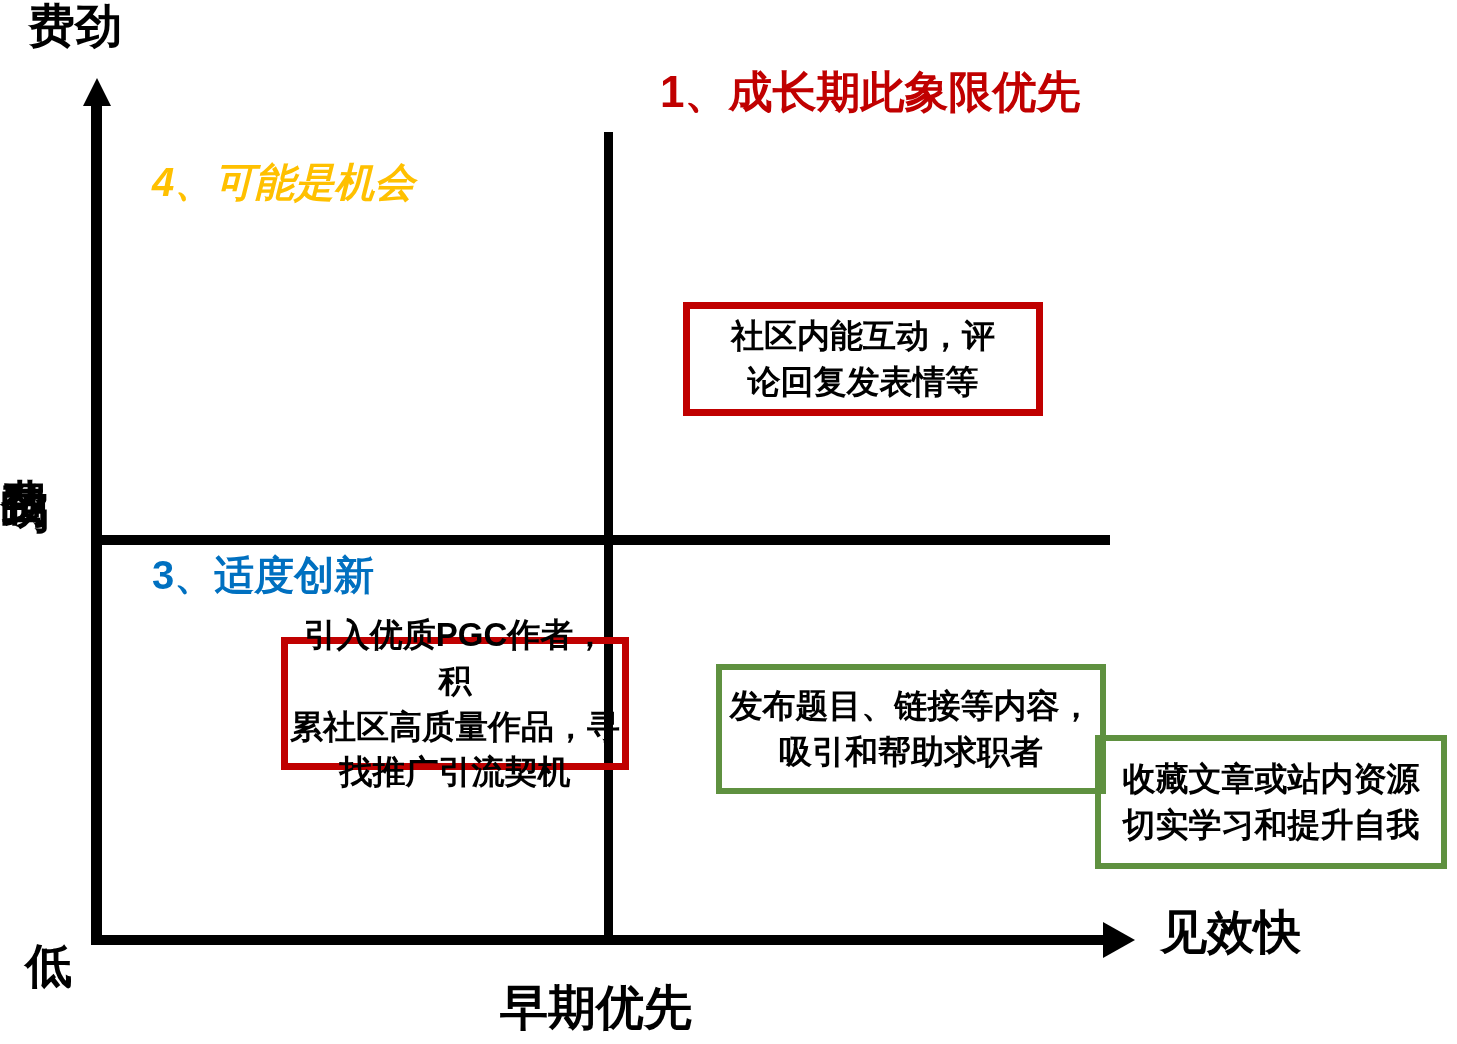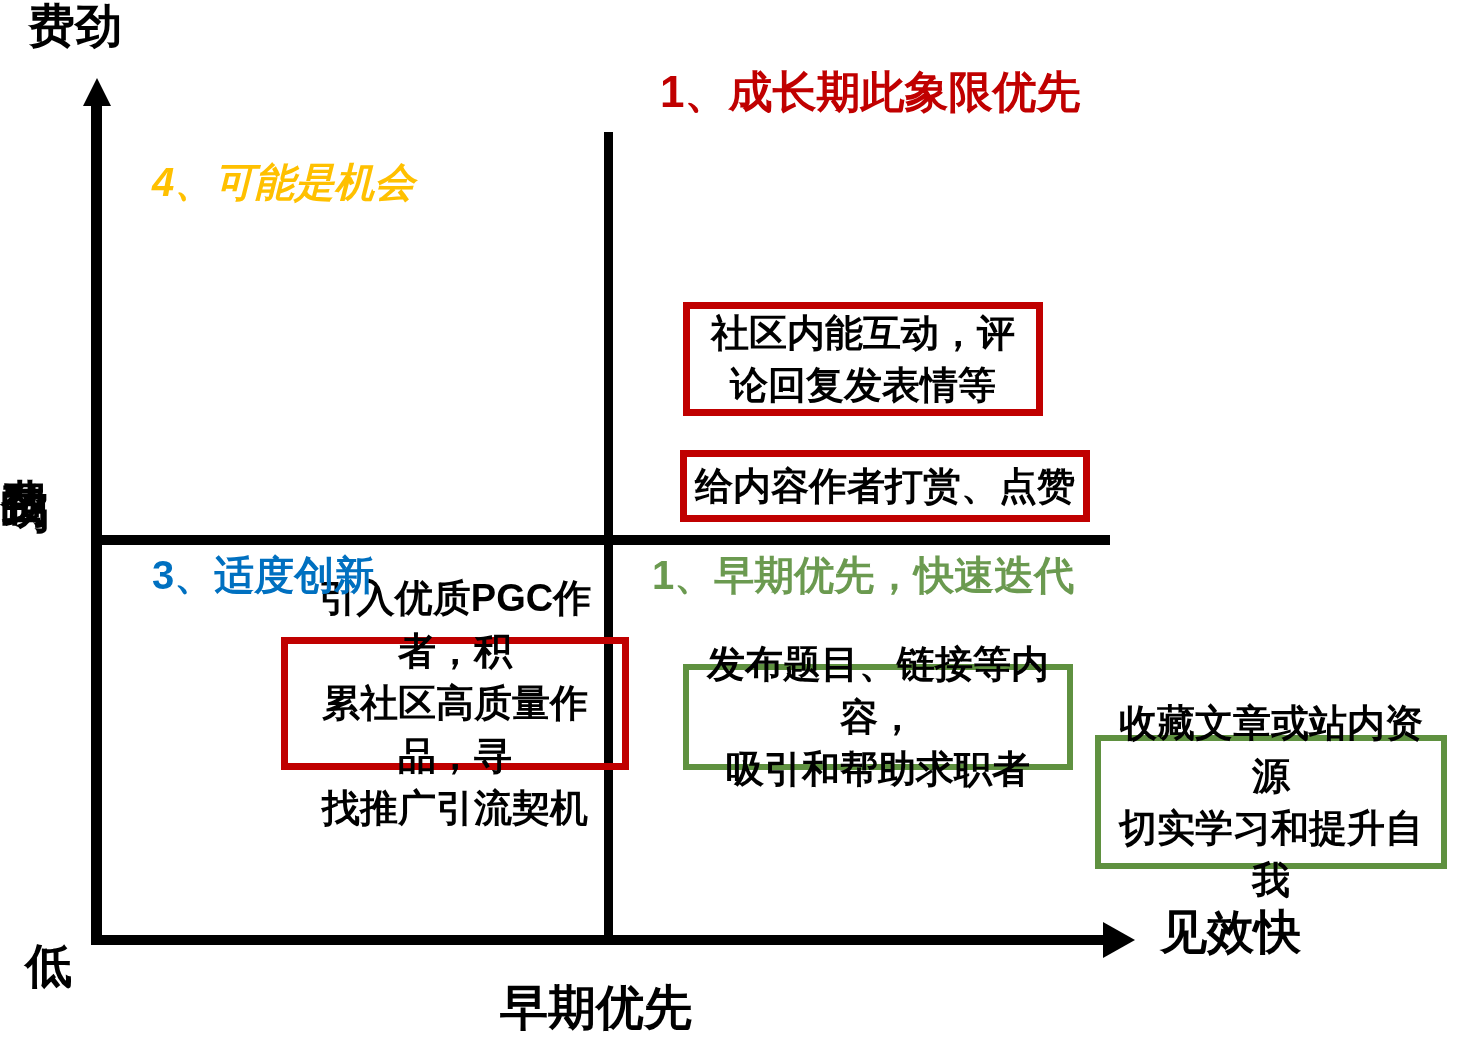--- a/index.html
+++ b/index.html
@@ -31,27 +31,27 @@
   #x-bottom-label{left:500px;top:982px;font-size:48px;}
   
   .q-title{font-size:40px;line-height:1.1;white-space:nowrap;z-index:3;}
   #title-tr{left:660px;top:68px;font-size:44px;color:var(--red,#C00000);}
   #title-tl{left:152px;top:160px;color:var(--yellow,#FFC000);font-style:italic;}
   #title-bl{left:152px;top:553px;color:var(--blue,#0070C0);}
   #title-br{left:652px;top:553px;color:var(--green,#6B9A50);}
   
   .note-box{display:flex;align-items:center;justify-content:center;text-align:center;
     background:transparent;z-index:2;box-sizing:border-box;}
-  .note-box .note-text{white-space:pre-line;font-size:38px;line-height:1.38;color:#000;}
+  .note-box .note-text{white-space:pre-line;font-size:33px;line-height:1.38;color:#000;}
   .red-box{border:7px solid var(--red,#C00000);}
   .green-box{border:6px solid var(--green_border,#5F9140);}
   #box-red-1{left:683px;top:302px;width:360px;height:114px;}
   #box-red-2{left:680px;top:450px;width:410px;height:72px;}
   #box-red-3{left:281px;top:637px;width:348px;height:133px;}
-  #box-green-1{left:683px;top:664px;width:390px;height:106px;}
+  #box-green-1{left:716px;top:664px;width:390px;height:130px;}
   #box-green-2{left:688px;top:805px;width:402px;height:112px;}
   #box-green-3{left:1095px;top:735px;width:352px;height:134px;}
 </style>
 </head>
 <body>
 
 <div id="stage">
 
   <div class="abs" id="y-arrow"></div>
   <div class="abs axis-line" id="y-line"></div>
@@ -63,28 +63,24 @@
 
   <div class="abs axis-label" id="y-top-label">费劲</div>
   <div class="abs axis-label" id="y-side-label">费劲吗</div>
   <div class="abs axis-label" id="y-bottom-label">低</div>
   <div class="abs axis-label" id="x-right-label">见效快</div>
   <div class="abs axis-label" id="x-bottom-label">早期优先</div>
 
   <div class="abs q-title" id="title-tr">1、成长期此象限优先</div>
   <div class="abs q-title" id="title-tl">4、可能是机会</div>
   <div class="abs q-title" id="title-bl">3、适度创新</div>
-  <div class="abs q-title" id="title-br">1、早期优先，快速迭代</div>
 
   <div class="abs note-box red-box" id="box-red-1">
     <div class="note-text">社区内能互动，评
 论回复发表情等</div>
-  </div>
-  <div class="abs note-box red-box" id="box-red-2">
-    <div class="note-text">给内容作者打赏、点赞</div>
   </div>
   <div class="abs note-box red-box" id="box-red-3">
     <div class="note-text">引入优质PGC作者，积
 累社区高质量作品，寻
 找推广引流契机</div>
   </div>
 
   <div class="abs note-box green-box" id="box-green-1">
     <div class="note-text">发布题目、链接等内容，
 吸引和帮助求职者</div>

